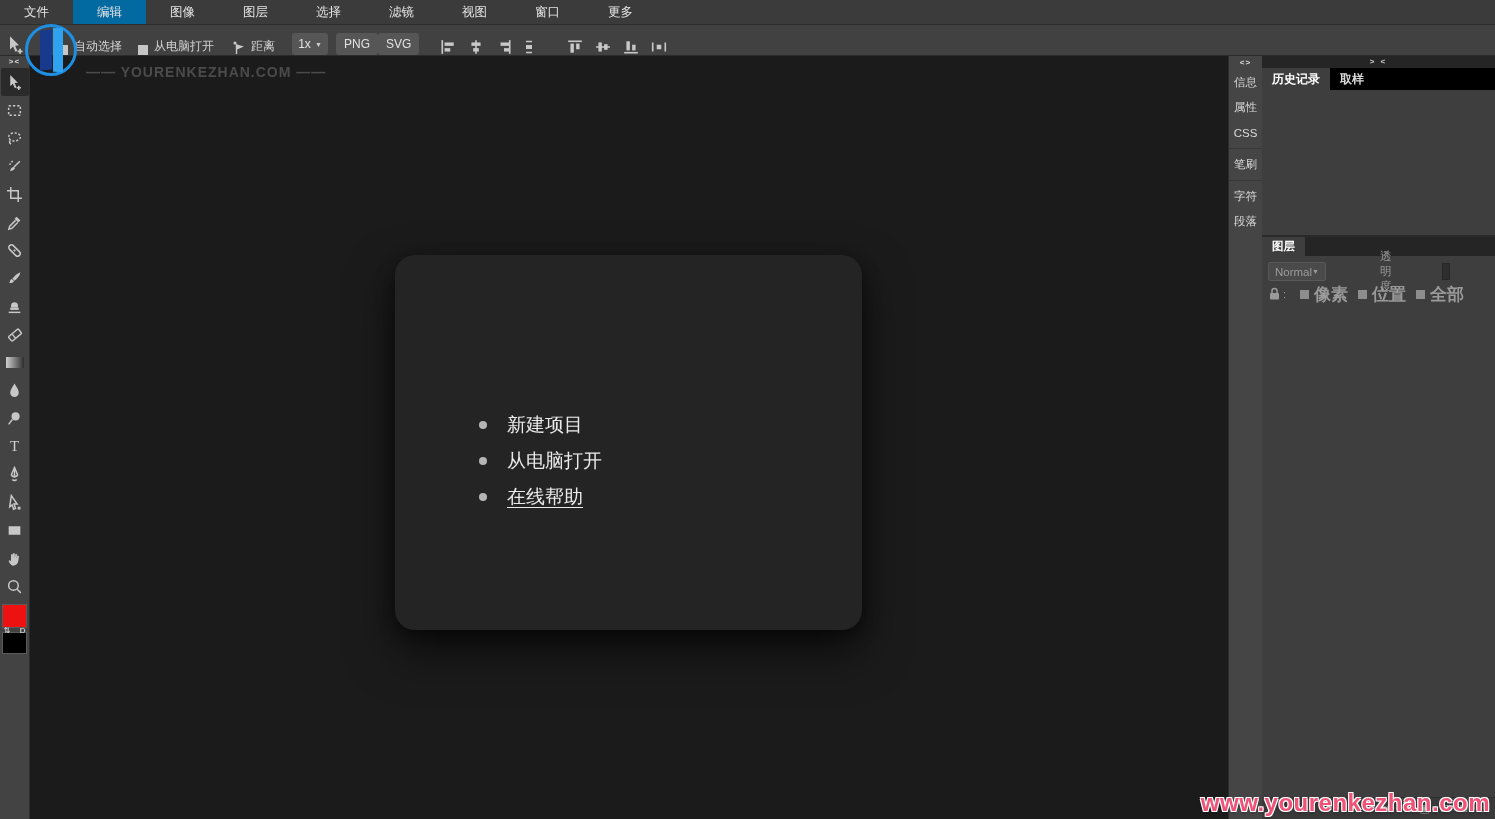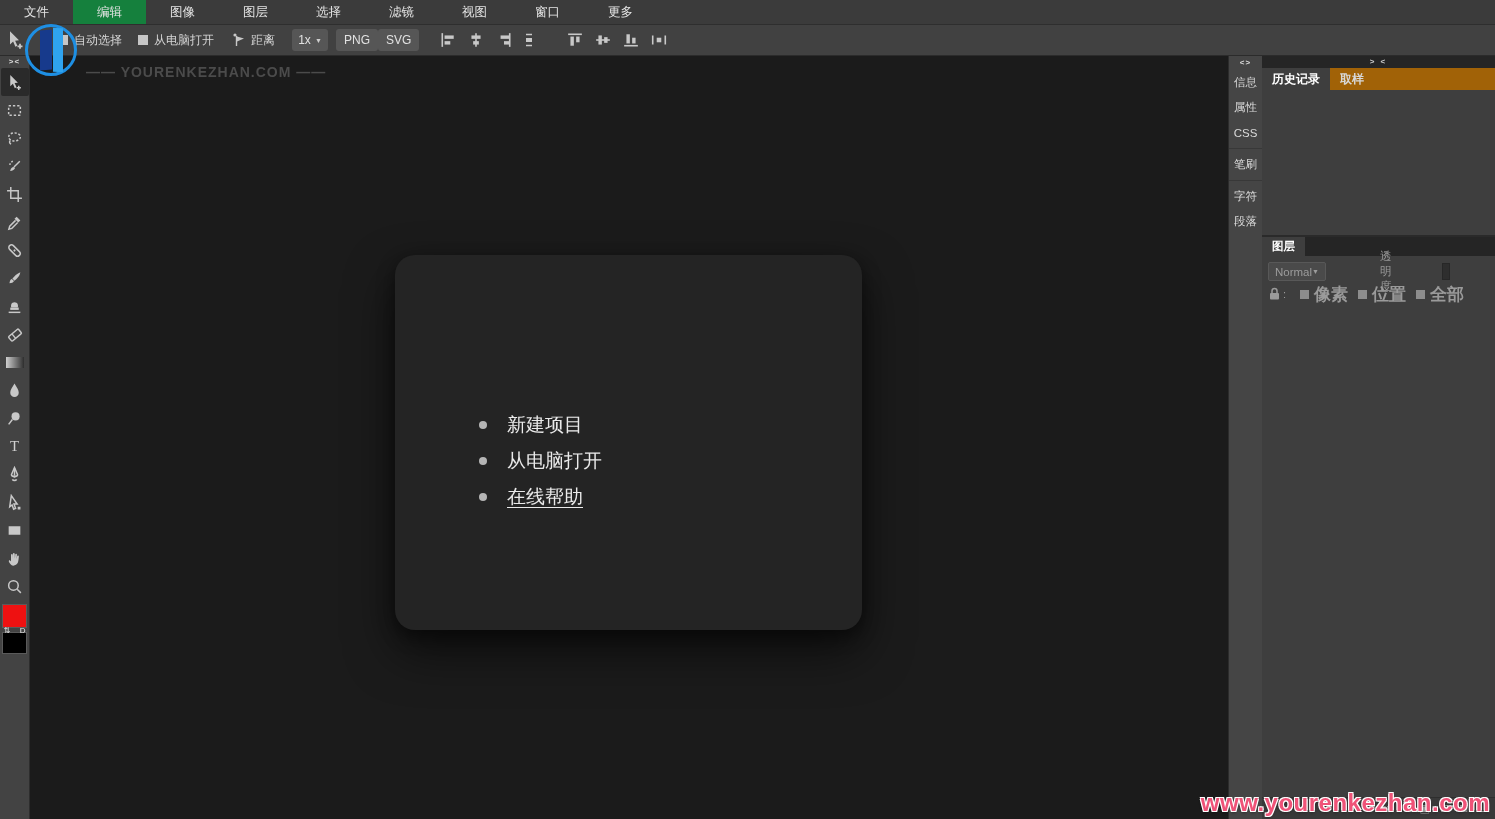--- a/index.html
+++ b/index.html
@@ -3,25 +3,25 @@
 <meta charset="utf-8">
 <style>
   * { margin:0; padding:0; box-sizing:border-box; }
   html,body { width:1495px; height:819px; overflow:hidden; background:#1b1b1b;
     font-family:"Liberation Sans","DejaVu Sans",sans-serif; }
 
   
   .menubar { position:absolute; left:0; top:0; width:1495px; height:25px;
     background:#3b3b3b; border-bottom:1px solid #2e2e2e; display:flex; align-items:stretch; z-index:10; }
   .menu-item { color:#e4e4e4; font-size:12.5px; padding:5px 24px; display:flex; align-items:center; cursor:default; }
-  .menu-item.active { background:#15803d; }
+  .menu-item.active { background:#0369a1; }
 
   
   .optionsbar { position:absolute; left:0; top:25px; width:1495px; height:31px;
-    background:#414141; border-bottom:1px solid #2b2b2b; display:flex; align-items:center; z-index:9; }
+    background:#414141; border-bottom:1px solid #2b2b2b; display:flex; align-items:flex-end; z-index:9; }
   .opt-moveicon { margin-left:5px; width:20px; height:20px; }
   .opt-check { width:10px; height:10px; background:#c6c6c6; margin-left:0; flex:none; }
   .opt-label { color:#d6d6d6; font-size:12px; margin-left:6px; white-space:nowrap; }
   .btn { background:#565656; color:#e2e2e2; font-size:12px; border-radius:3px;
     height:22px; display:flex; align-items:center; justify-content:center; padding:0 8px; }
   .btn .arrow { font-size:7px; margin-left:4px; color:#cfcfcf; }
   .alicon { width:20px; height:16px; }
   .alicon svg { width:100%; height:100%; }
 
   
@@ -53,21 +53,21 @@
     background:#454545; border-left:1px solid #2c2c2c; display:flex; flex-direction:column; align-items:center; z-index:8; }
   .rs-collapse { color:#dcdcdc; font-size:8px; font-weight:bold; letter-spacing:1px; height:14px; line-height:14px; }
   .rs-tab { color:#dadada; font-size:11.5px; height:25px; display:flex; align-items:center; }
   .rs-sep { width:34px; border-top:1px solid #383838; margin:3px 0; }
 
   
   .rightcol { position:absolute; left:1262px; top:56px; bottom:0; width:233px;
     display:flex; flex-direction:column; background:#3e3e3e; z-index:8; }
   .panel-collapse { height:12px; background:#252525; color:#cfcfcf; font-size:8px; font-weight:bold;
     text-align:center; line-height:12px; letter-spacing:2px; }
-  .panel-tabs { height:22px; background:#a16207; display:flex; align-items:stretch; }
+  .panel-tabs { height:22px; background:#000000; display:flex; align-items:stretch; }
   .panel-tab { color:#d8d8d8; font-size:12px; font-weight:bold; padding:0 10px; display:flex; align-items:center; }
   .panel-tab.active { background:#3e3e3e; color:#fff; }
   .history-body { height:147px; background:#3e3e3e; border-bottom:2px solid #2a2a2a; }
 
   .layers-header { height:19px; background:#252525; display:flex; align-items:stretch; }
   .layers-controls { background:#3e3e3e; padding:5px 6px 3px 6px; }
   .row1 { display:flex; align-items:center; height:21px;gap:44px; }
   .blend-select { width:94px; height:19px; background:#4a4a4a; border:1px solid #585858; border-radius:2px;
     color:#9c9c9c; font-size:11.5px; display:flex; align-items:center; padding:0 6px; }
   .blend-select .arrow { margin-left:auto; font-size:7px; color:#9c9c9c; }

